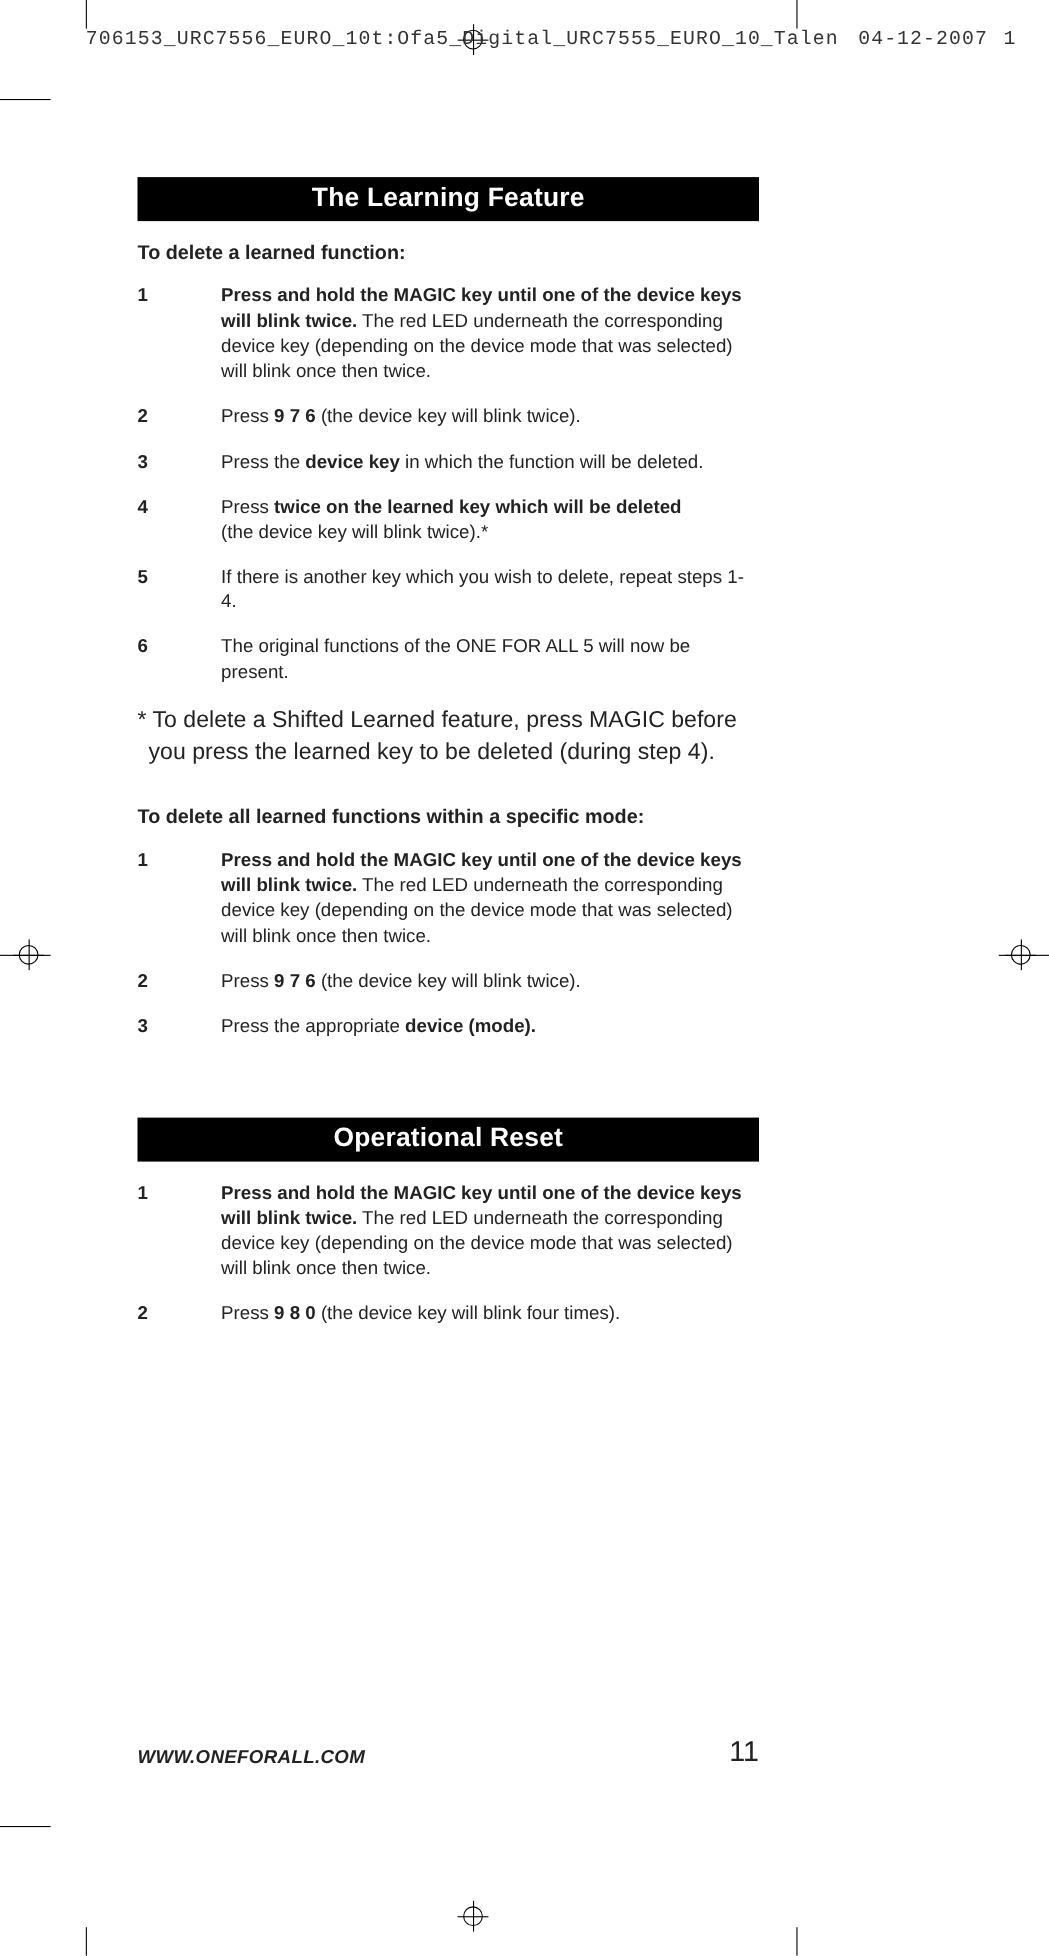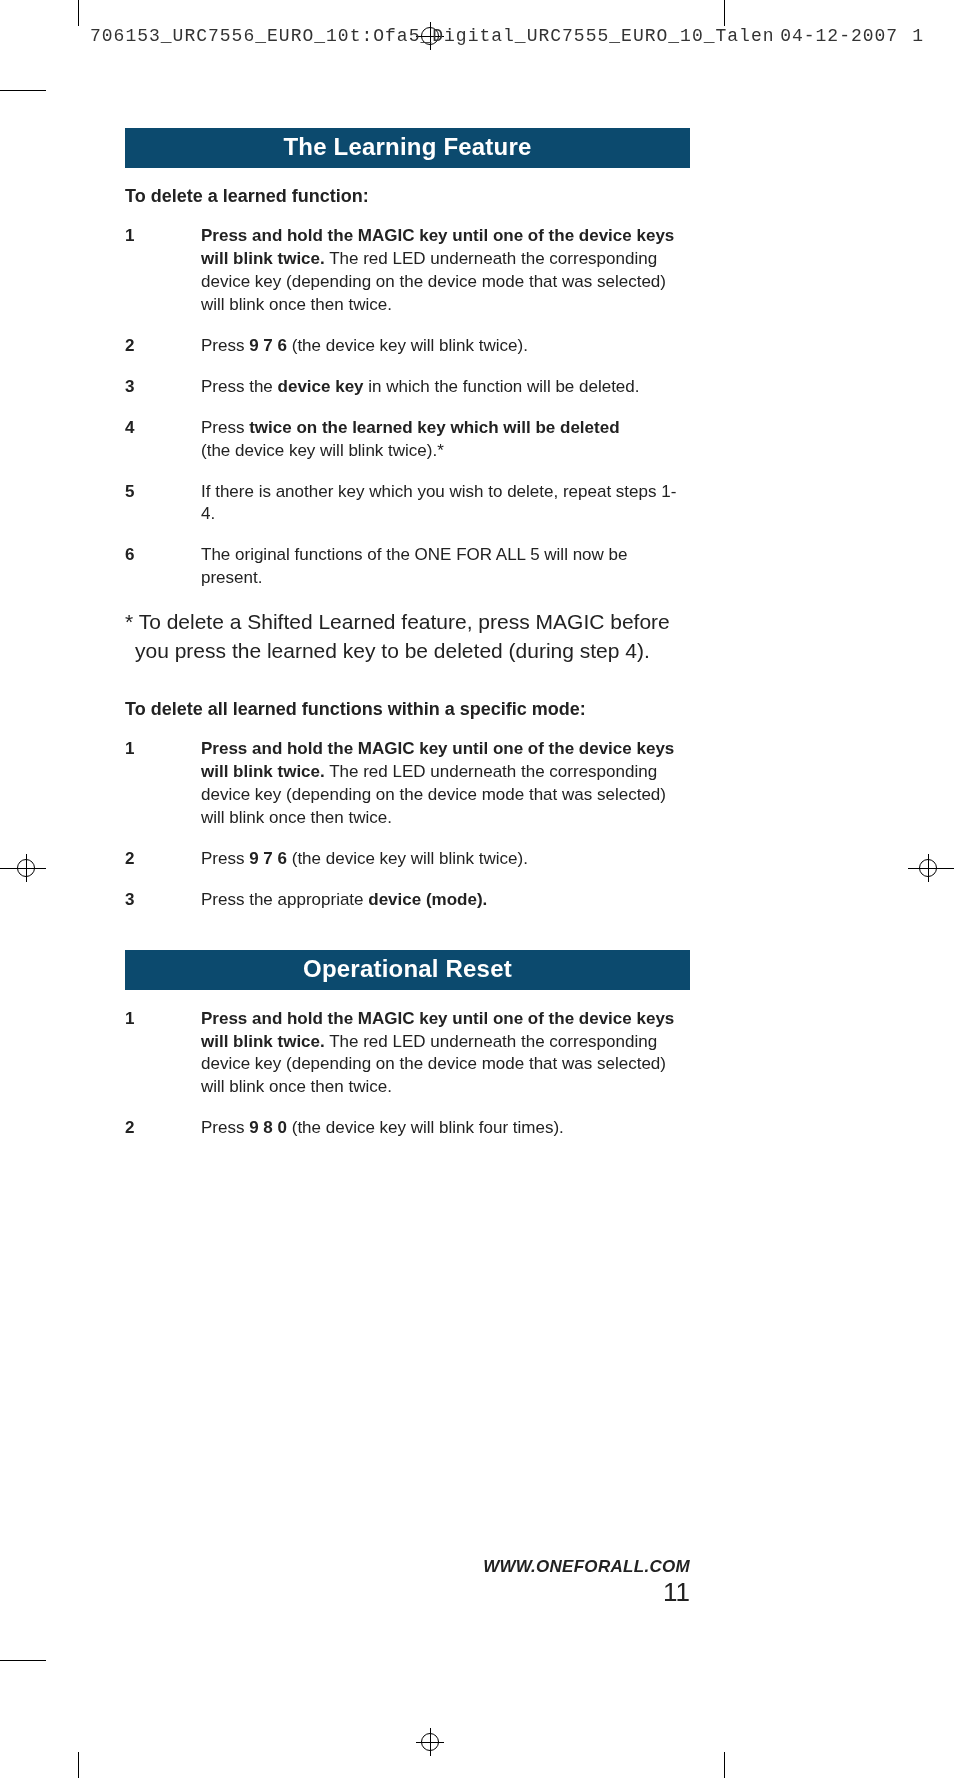--- a/index.html
+++ b/index.html
@@ -7,43 +7,43 @@
   body { position: relative; }
 
   
   .hline { position: absolute; background: #000; height: 1px; }
   .vline { position: absolute; background: #000; width: 1px; }
   .reg { position: absolute; width: 28px; height: 28px; }
   .reg .c { position:absolute; left:50%; top:50%; width:18px; height:18px; border:1px solid #000; border-radius:50%; transform:translate(-50%,-50%); }
   .reg .h { position:absolute; left:0; right:0; top:50%; height:1px; background:#000; }
   .reg .v { position:absolute; top:0; bottom:0; left:50%; width:1px; background:#000; }
 
-  .header-row { position:absolute; top:26px; left:90px; right:30px; height:20px; font-family: "Courier New", monospace; font-size:18px; letter-spacing:1px; color:#333; display:flex; align-items:center; }
+  .header-row { position:absolute; top:26px; left:78px; right:30px; height:20px; font-family: "Courier New", monospace; font-size:18px; letter-spacing:1px; color:#333; display:flex; align-items:center; }
   .header-row .fname { flex: 0 0 auto; }
   .header-row .sp { flex: 1 1 auto; }
   .header-row .date { flex: 0 0 auto; margin-right:14px; }
   .header-row .pg   { flex: 0 0 auto; }
 
   .page { position:absolute; left:125px; top:128px; width:565px; }
 
-  .section-bar { background:#0c4a6e; color:#fff; font-weight:800; text-align:center; font-size:24px; padding:5px 0 7px; margin-bottom:18px; letter-spacing:0.2px; }
+  .section-bar { background:#000000; color:#fff; font-weight:800; text-align:center; font-size:24px; padding:5px 0 7px; margin-bottom:18px; letter-spacing:0.2px;margin-top:33px; }
 
   .subhead { font-weight:700; font-size:18px; margin-bottom:18px; }
 
   ol.steps { list-style:none; counter-reset: st; padding:0; margin:0 0 18px 0; }
   ol.steps > li { display:flex; margin-bottom:18px; font-size:17px; line-height:1.35; }
   ol.steps > li .num { flex:0 0 52px; font-weight:800; }
   ol.steps > li .body { flex:1 1 auto;margin-left:24px; }
   .b { font-weight:800; }
 
   .note { font-size:21px; line-height:1.35; margin-bottom:34px; padding-left:10px; text-indent:-10px; }
 
   .intro { font-size:17px; line-height:1.35; margin-bottom:18px; }
 
-  .footer { position:absolute; left:125px; width:565px; bottom:170px; display:flex; justify-content:space-between; align-items:flex-end;flex-direction:column; }
+  .footer { position:absolute; left:125px; width:565px; bottom:170px; display:flex; justify-content:space-between; align-items:flex-end; }
   .footer .url { font-style:italic; font-weight:800; font-size:17px; letter-spacing:0.3px; }
   .footer .pnum { font-size:26px; }
 
   .gap-lg { height: 20px; }
 </style>
 </head>
 <body>
 
 <div class="vline" style="left:78px; top:0; height:26px;"></div>
 <div class="vline" style="left:724px; top:0; height:26px;"></div>

